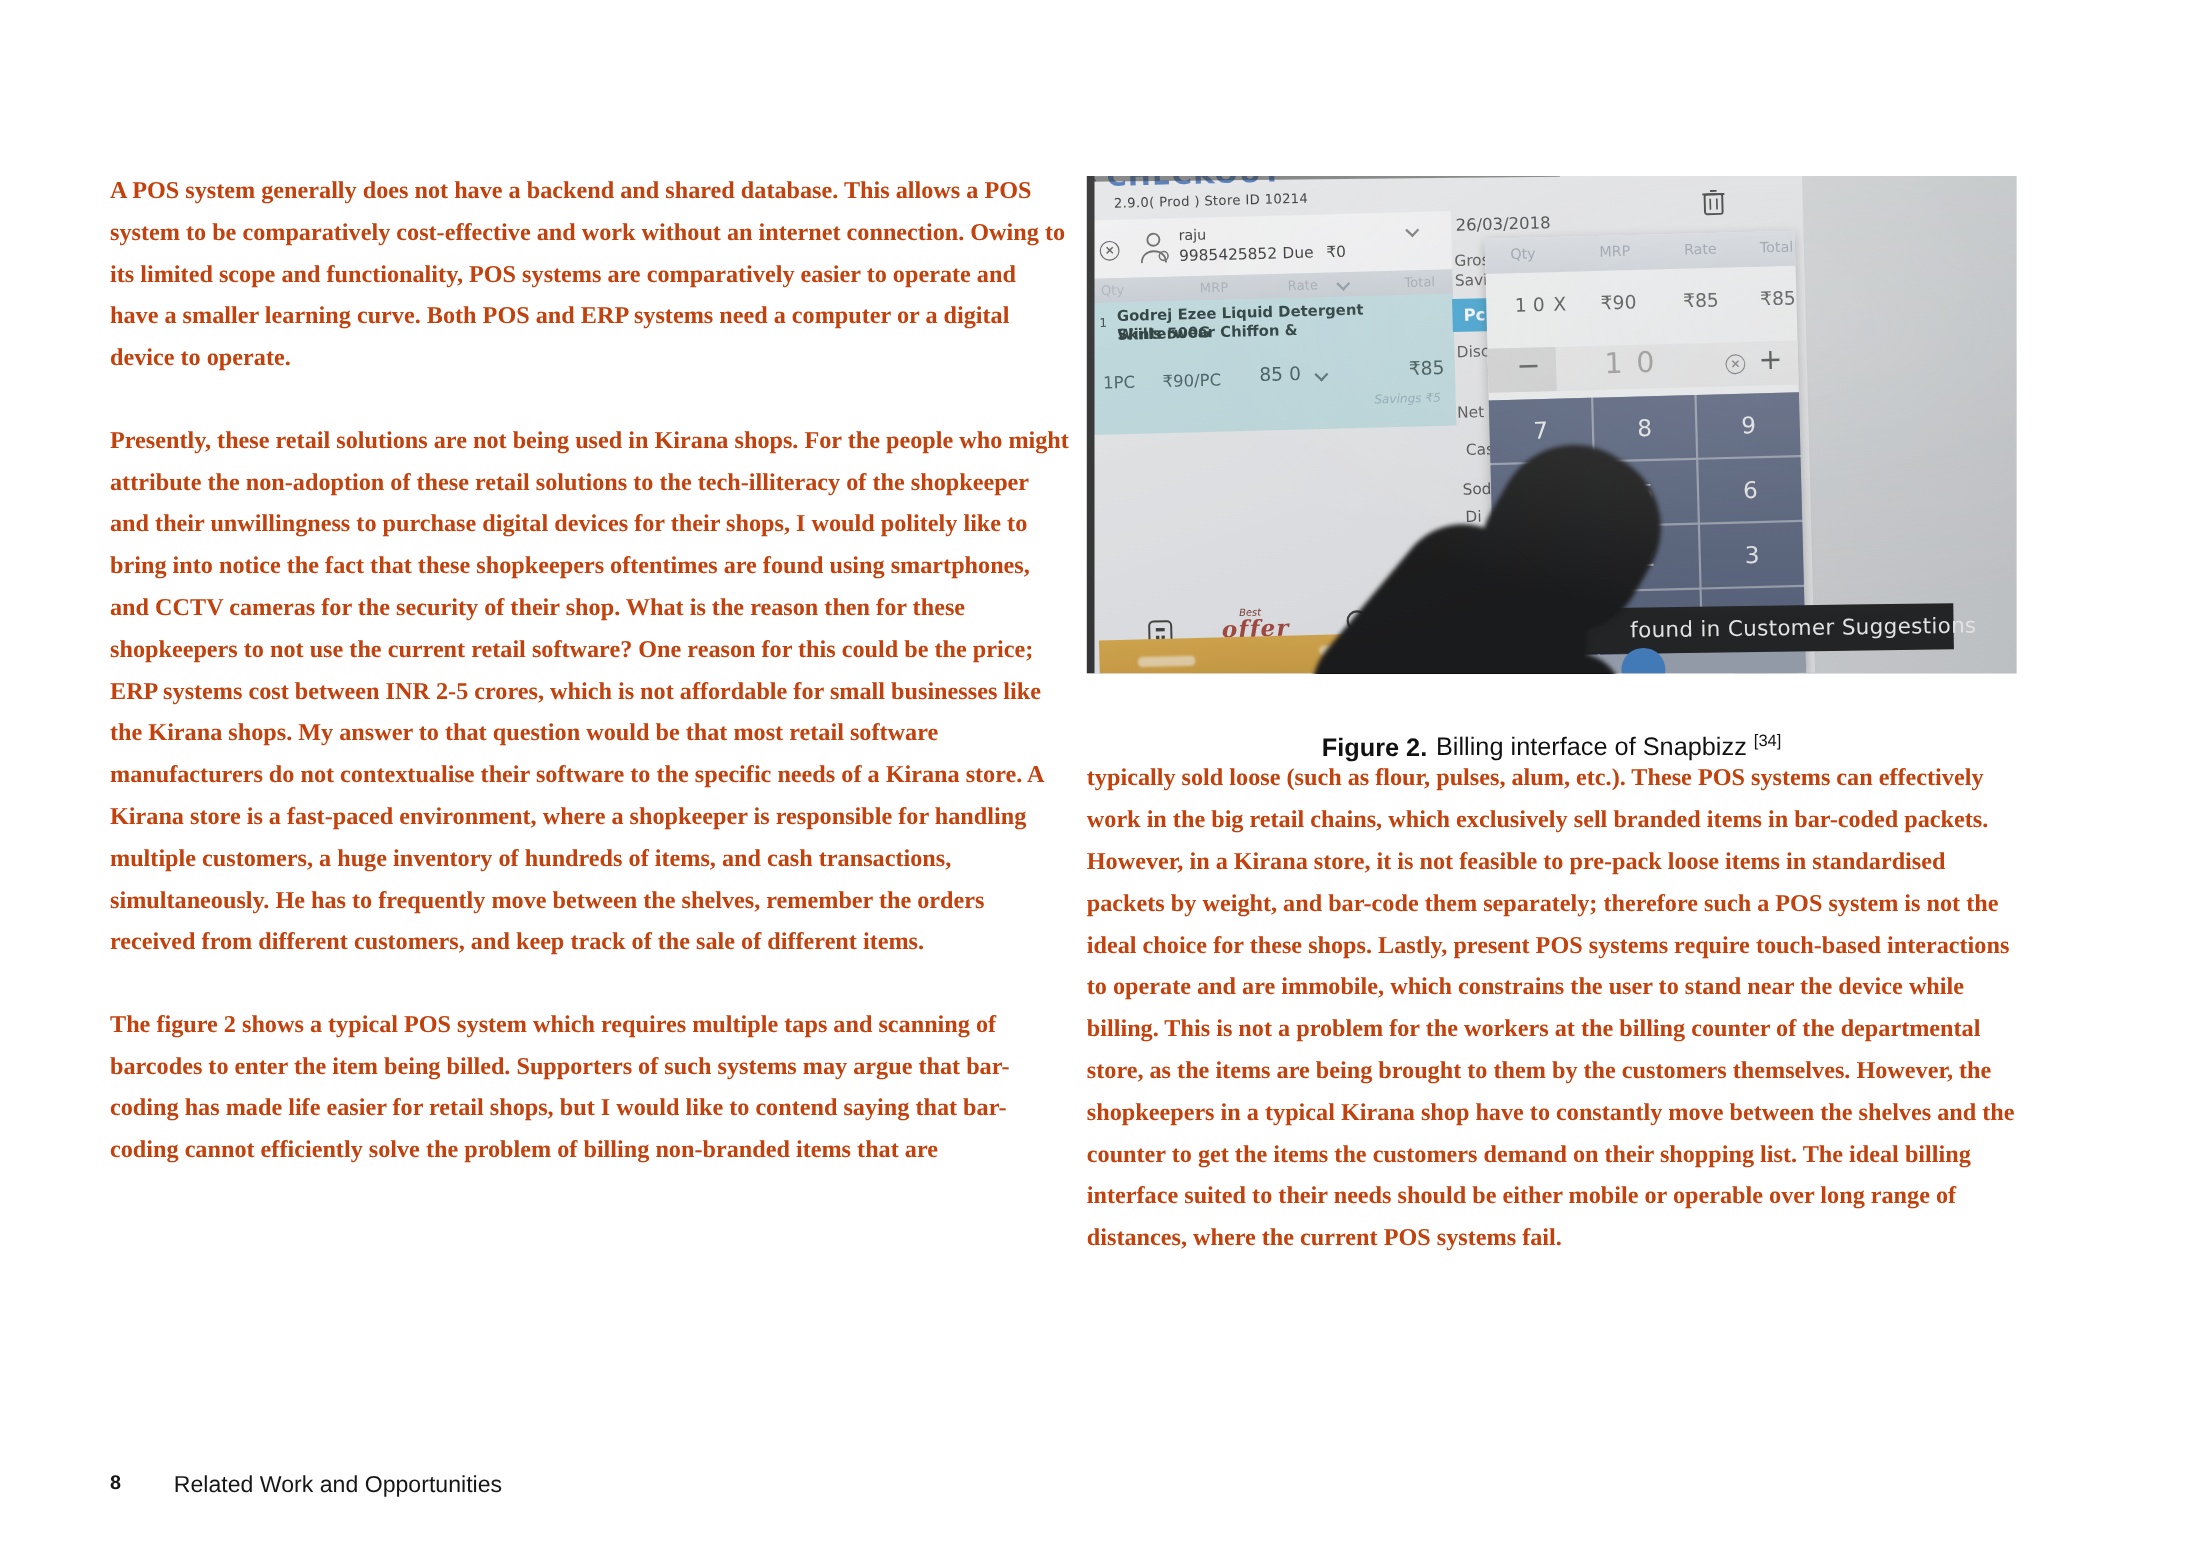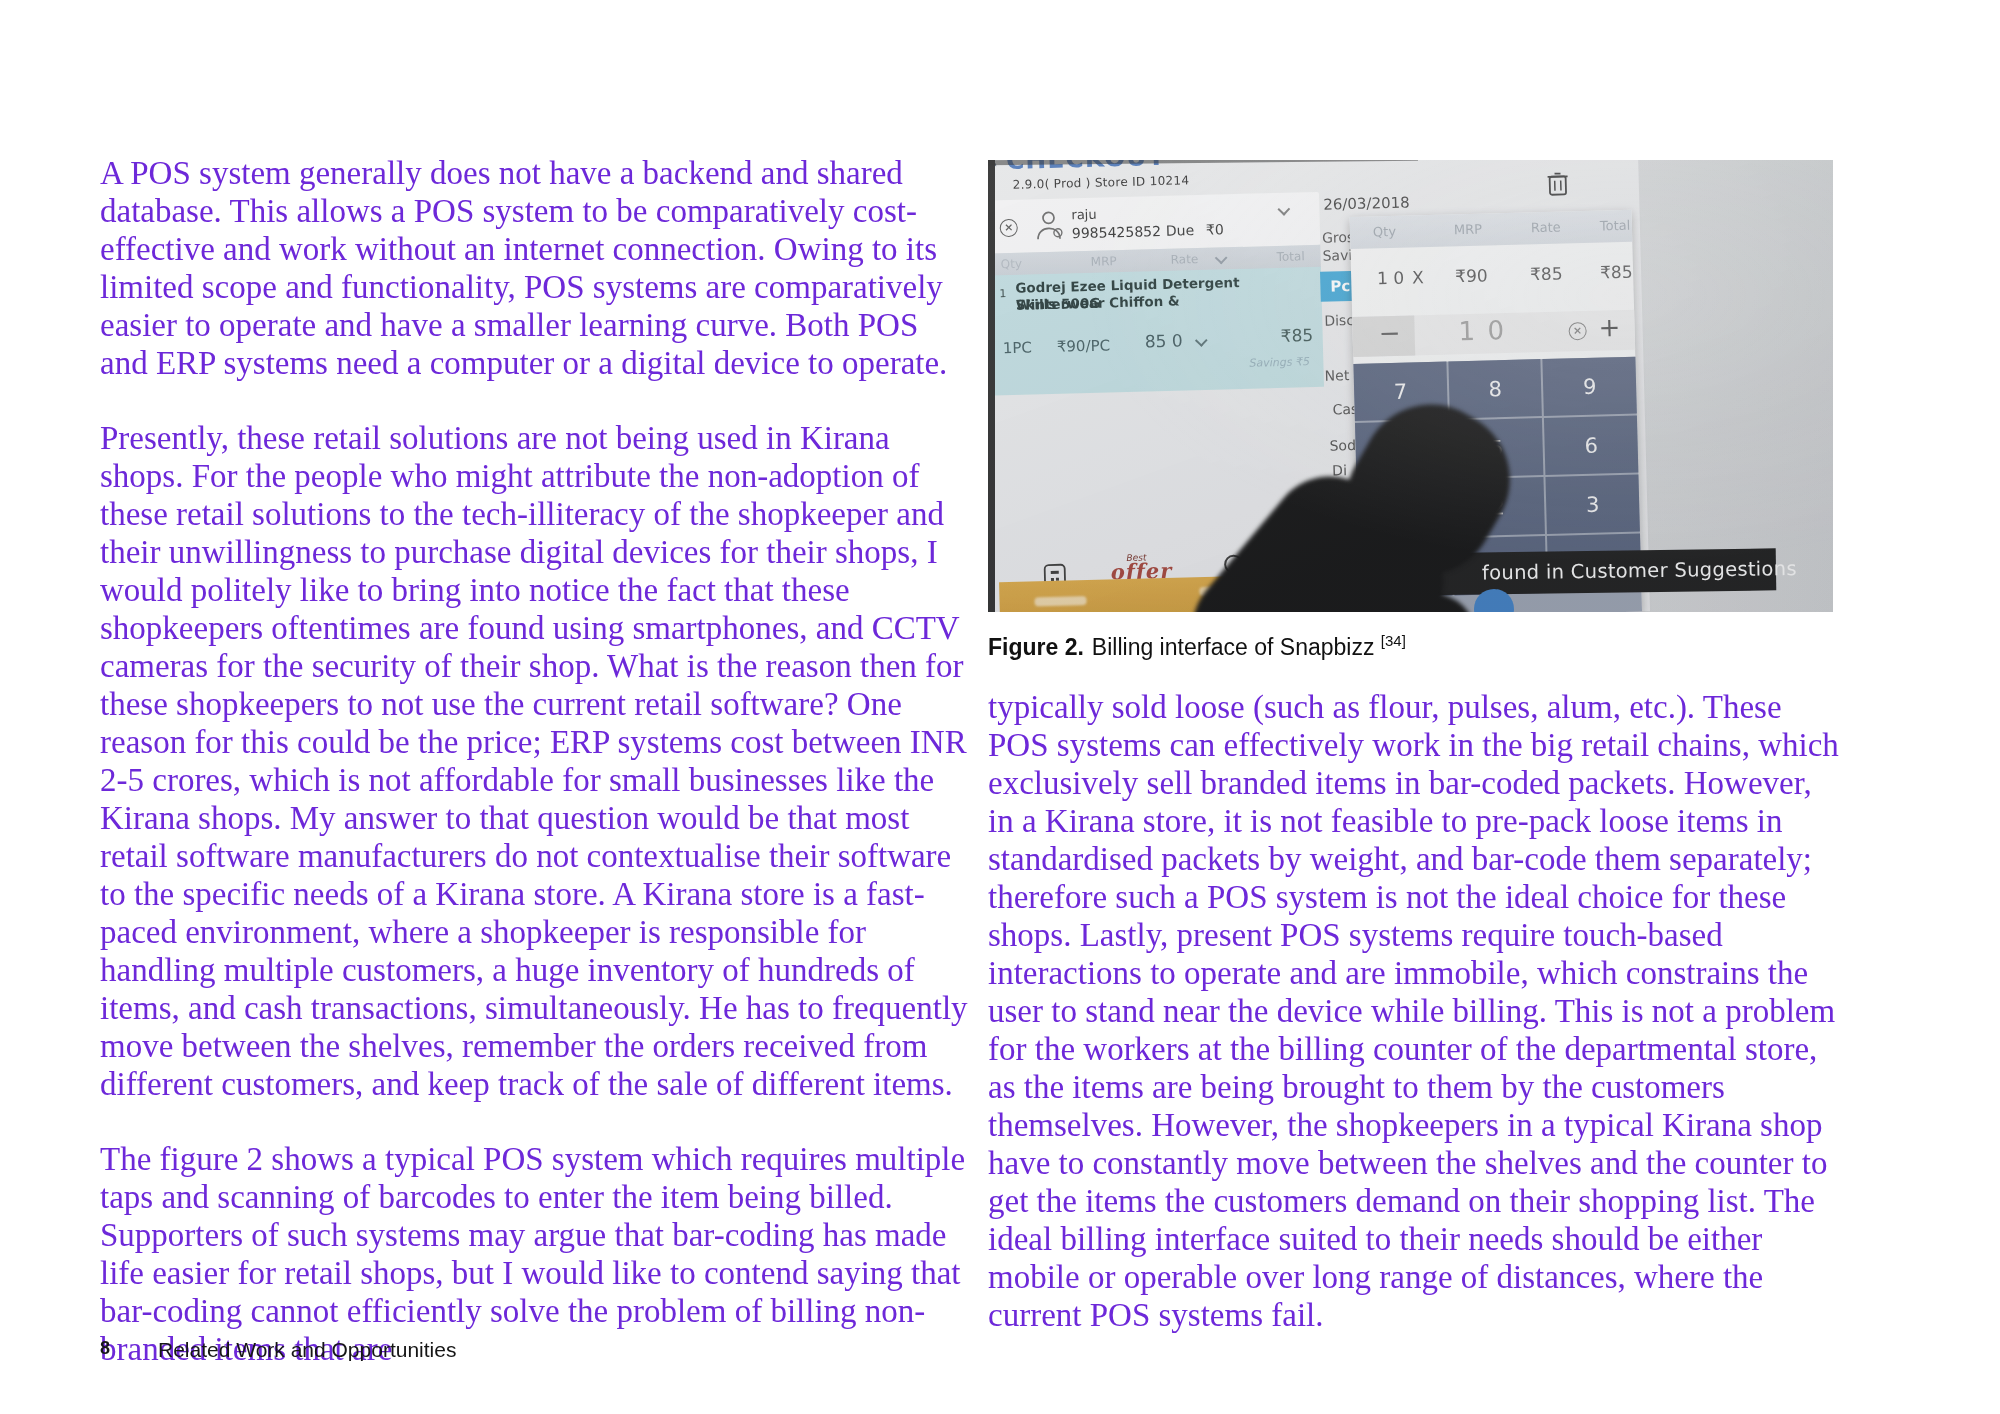--- a/index.html
+++ b/index.html
@@ -2,25 +2,25 @@
 <html><head>
 <meta charset="utf-8">
 <style>
   html,body{margin:0;padding:0;background:#ffffff;}
   #page{position:relative;width:2000px;height:1414px;background:#ffffff;overflow:hidden;
         font-family:"Liberation Serif", serif;color:#1e1e1e;}
 
   
   .col-left{position:absolute;left:100px;top:154px;width:872px;}
   .col-right{position:absolute;left:988px;top:688px;width:852px;}
-  .col-left p,.col-right p{margin:0 0 37px 0;font-size:33px;line-height:38px;
-        font-family:"Liberation Serif", serif;color:#6d28d9;}
-
-  
-  .fig-caption{position:absolute;left:988px;top:632px;width:845px;text-align:left;
+  .col-left p,.col-right p{margin:0 0 37px 0;font-size:22px;line-height:38px;
+        font-family:"Liberation Serif", serif;color:#c2410c;font-weight:bold;}
+
+  
+  .fig-caption{position:absolute;left:988px;top:665px;width:845px;text-align:center;
         font-family:"Liberation Sans", sans-serif;font-size:23px;color:#111;}
   .fig-caption .cap-label{font-weight:700;margin-right:8px;}
   .fig-caption sup{font-size:15px;}
 
   
   .footer{position:absolute;left:0;top:1338px;width:100%;height:30px;
         font-family:"Liberation Sans", sans-serif;color:#161616;}
   .footer .pagenum{position:absolute;left:100px;top:0;font-size:18px;font-weight:700;}
   .footer .foot-label{position:absolute;left:158px;top:0;font-size:21px;}
 

